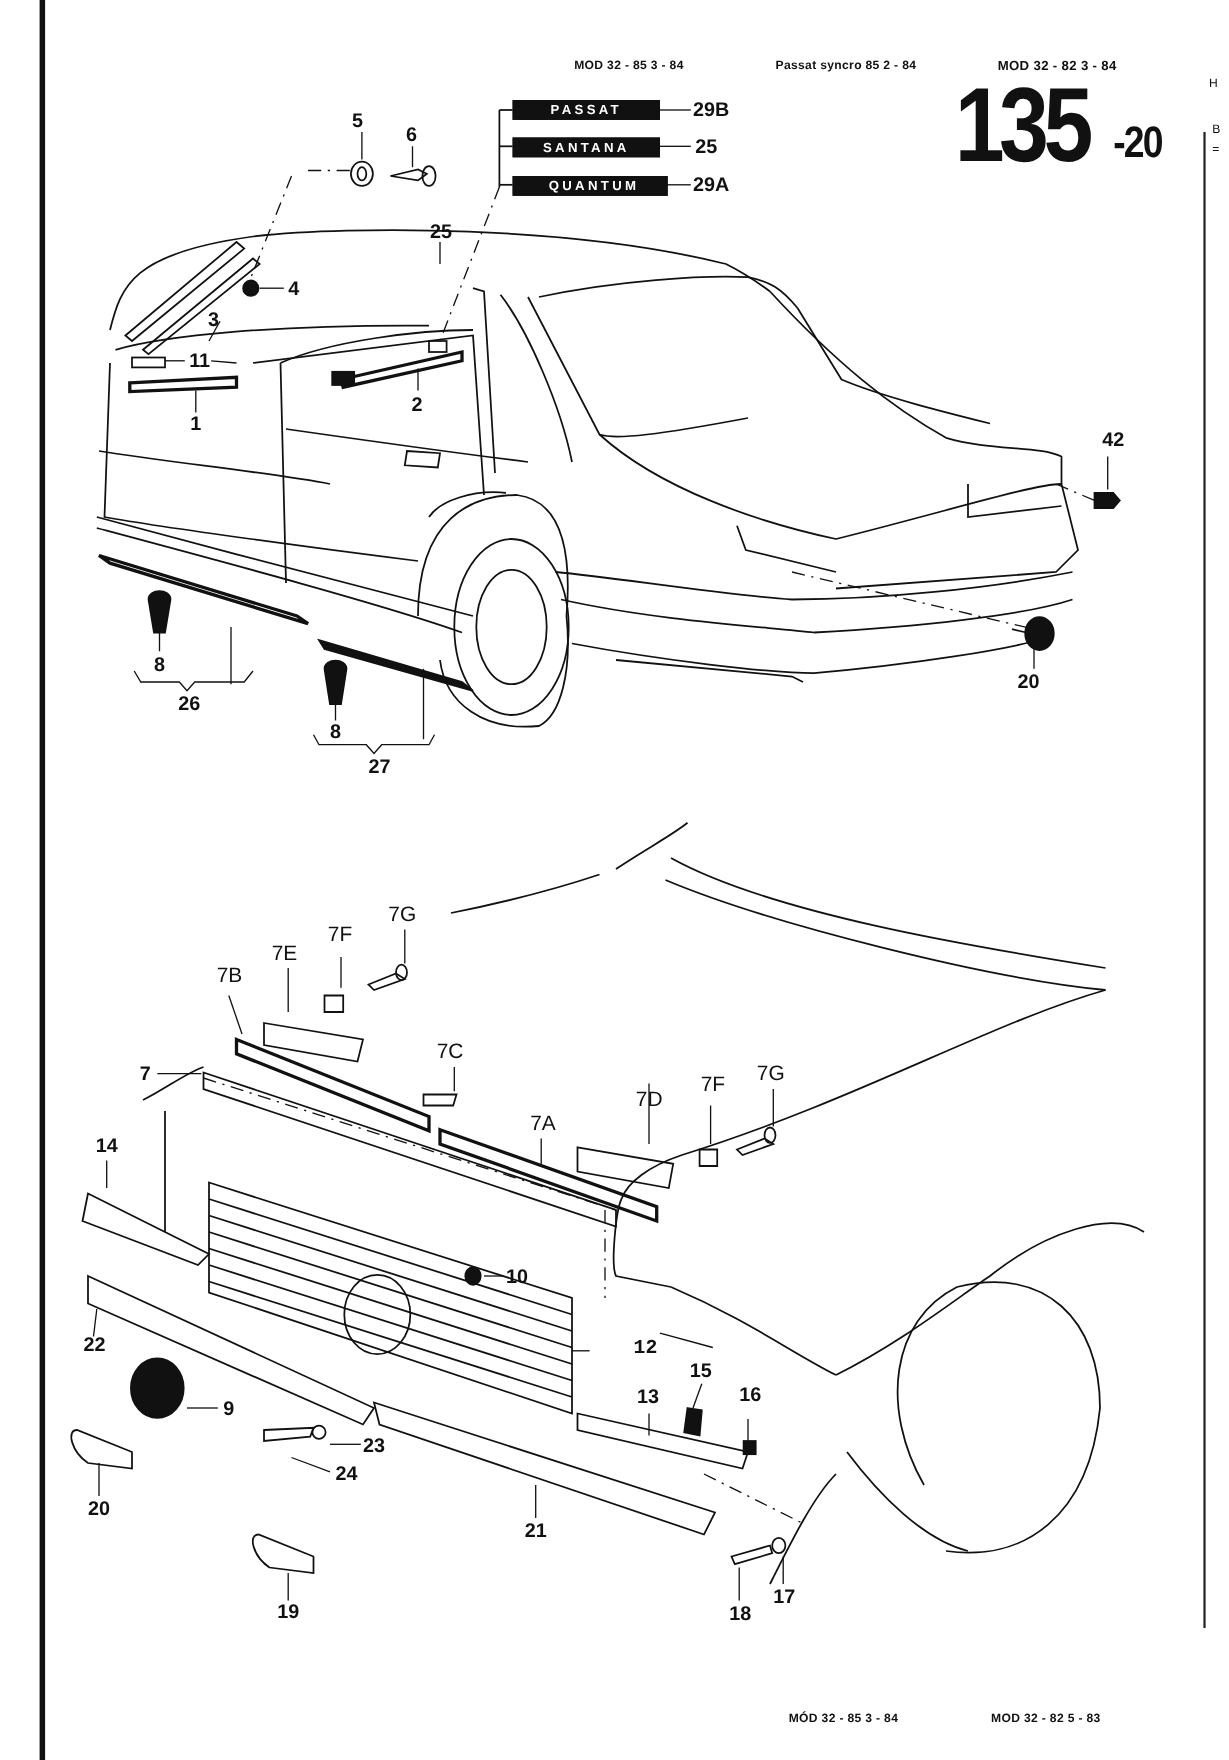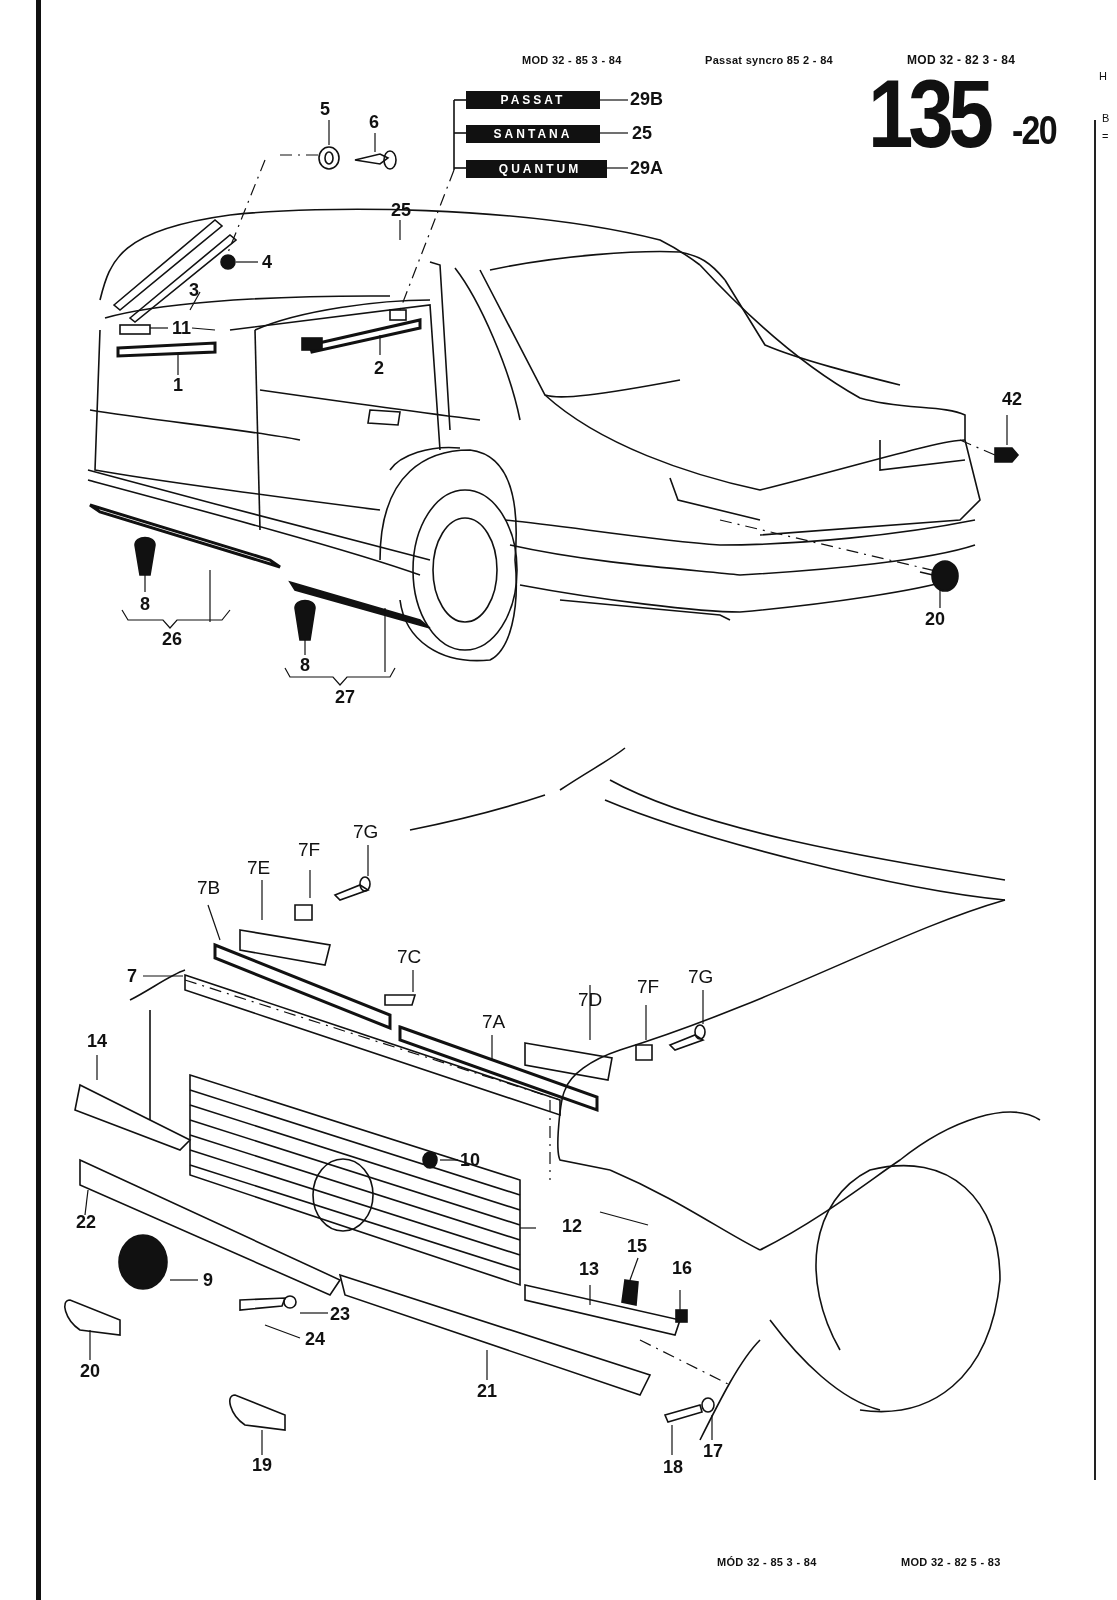--- a/index.html
+++ b/index.html
@@ -246,21 +246,21 @@
 <div class="callout thin" style="left:197px; top:878px;">7B</div>
 <div class="callout thin" style="left:397px; top:947px;">7C</div>
 <div class="callout" style="left:127px; top:967px;">7</div>
 <div class="callout thin" style="left:578px; top:990px;">7D</div>
 <div class="callout thin" style="left:637px; top:977px;">7F</div>
 <div class="callout thin" style="left:688px; top:967px;">7G</div>
 <div class="callout thin" style="left:482px; top:1012px;">7A</div>
 <div class="callout" style="left:87px; top:1032px;">14</div>
 <div class="callout" style="left:460px; top:1151px;">10</div>
 <div class="callout" style="left:76px; top:1213px;">22</div>
-<div class="callout" style="left:562px; top:1217px;">12</div>
+<div class="callout" style="left:576px; top:1217px;font-family:Liberation Mono, monospace;">12</div>
 <div class="callout" style="left:627px; top:1237px;">15</div>
 <div class="callout" style="left:579px; top:1260px;">13</div>
 <div class="callout" style="left:672px; top:1259px;">16</div>
 <div class="callout" style="left:203px; top:1271px;">9</div>
 <div class="callout" style="left:330px; top:1305px;">23</div>
 <div class="callout" style="left:305px; top:1330px;">24</div>
 <div class="callout" style="left:80px; top:1362px;">20</div>
 <div class="callout" style="left:477px; top:1382px;">21</div>
 <div class="callout" style="left:252px; top:1456px;text-align:center;">19</div>
 <div class="callout" style="left:703px; top:1442px;">17</div>

